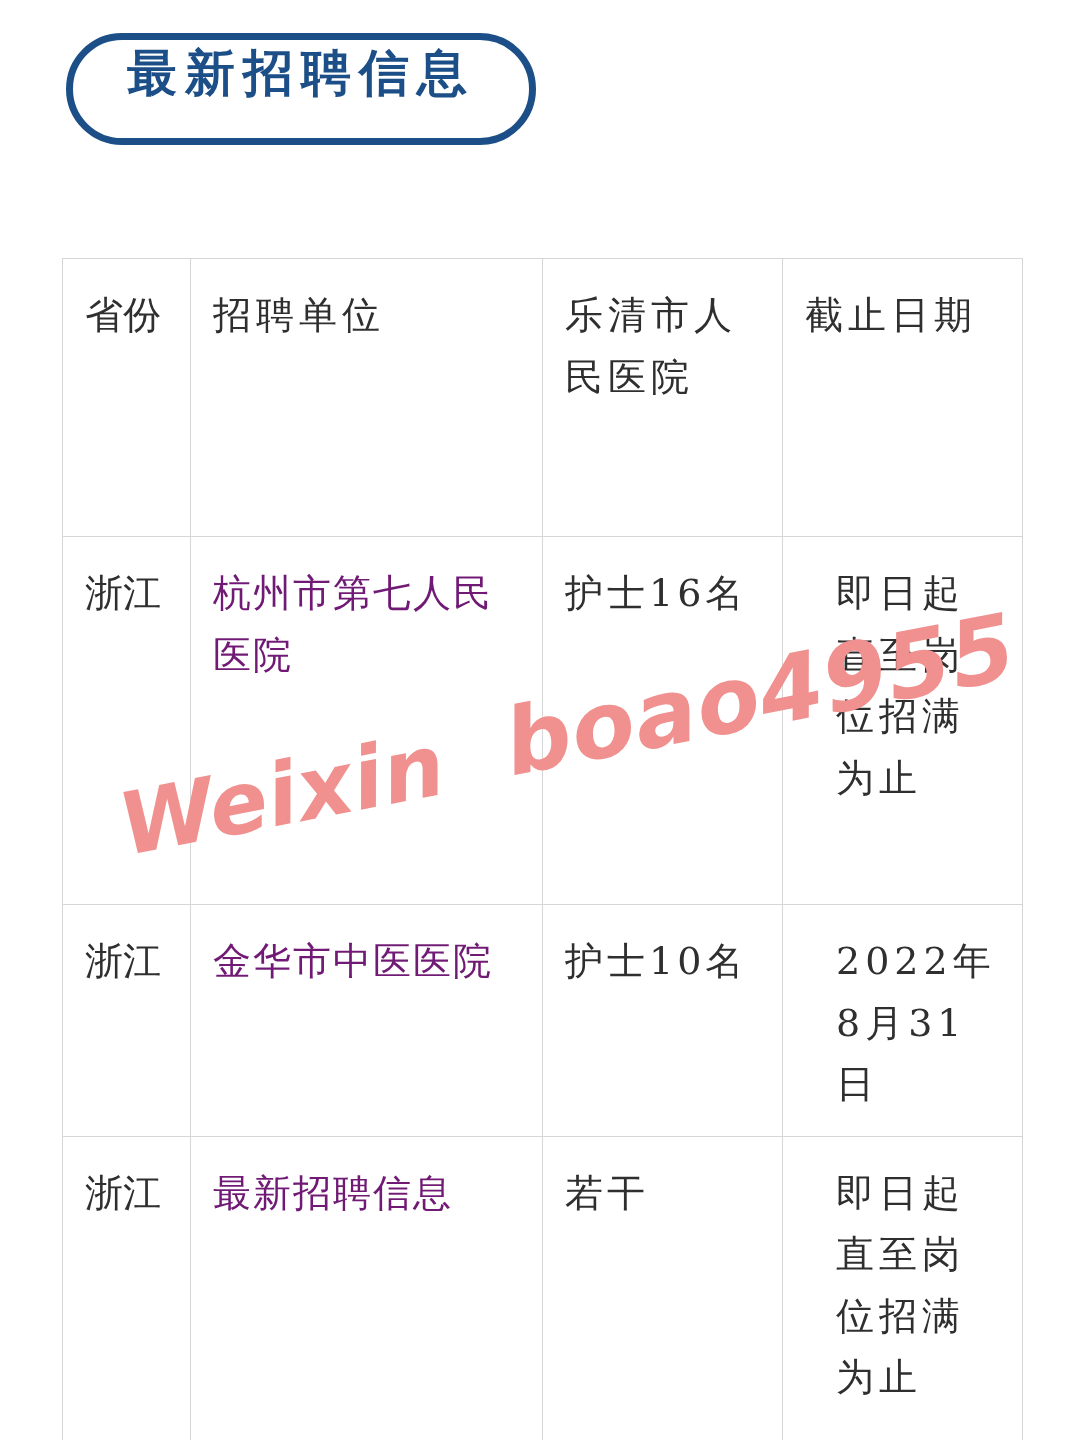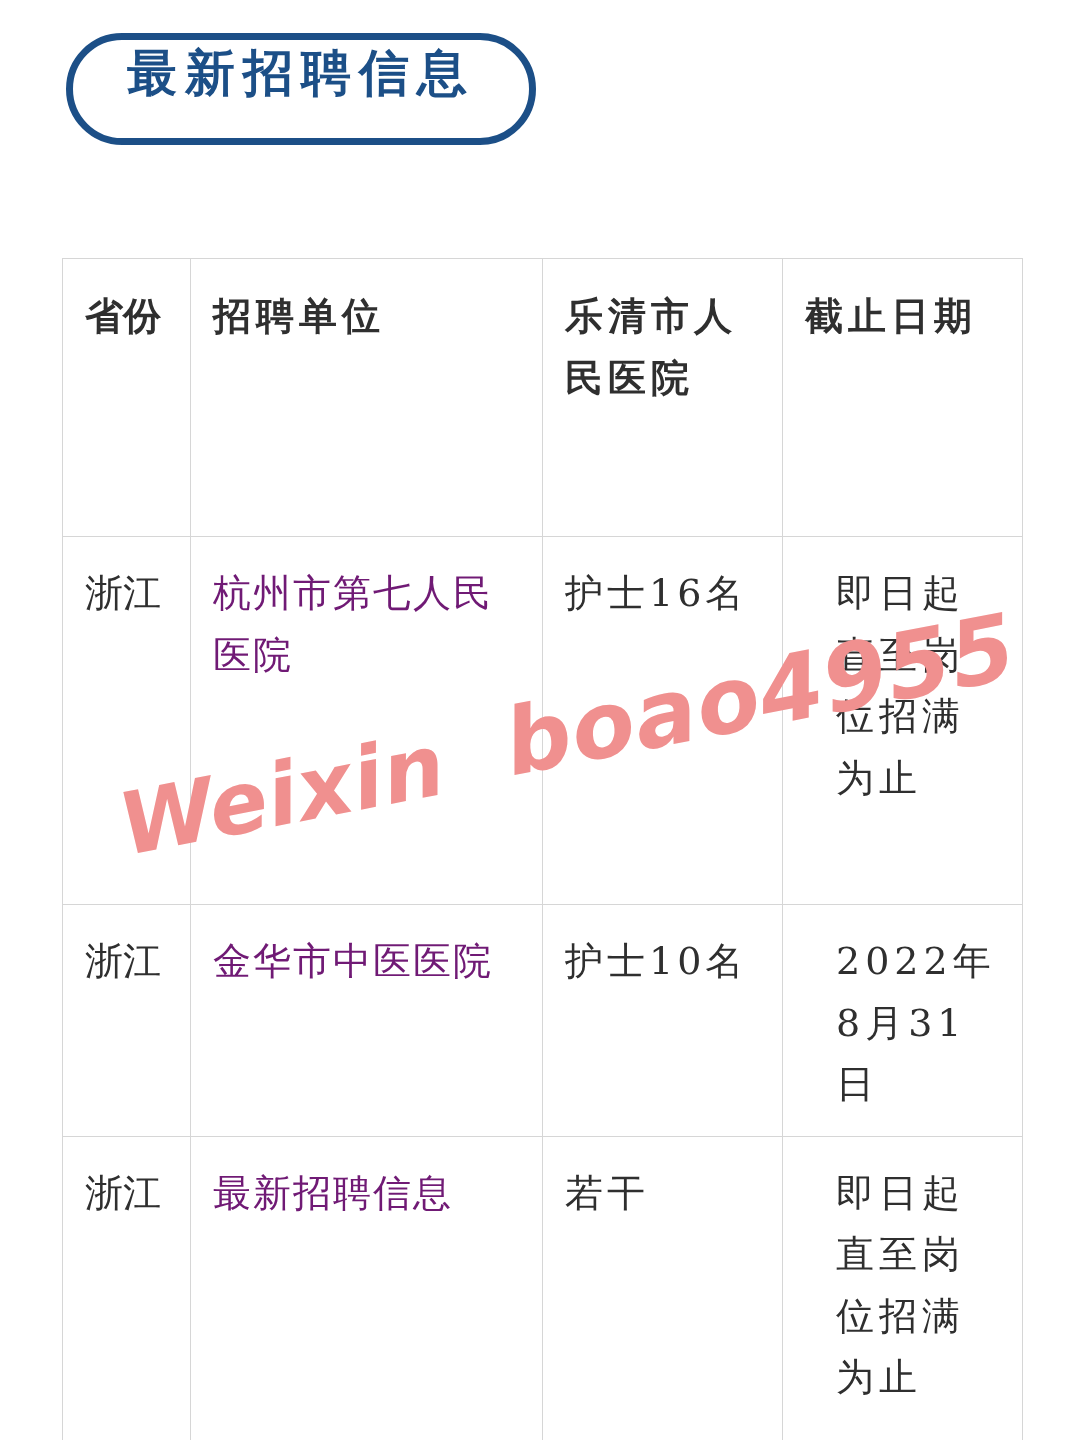--- a/index.html
+++ b/index.html
@@ -66,21 +66,21 @@
   col.c-date { width: 240px; }
 
   .cell-text {
     font-family: "DejaVu Serif", "Liberation Serif", serif;
     font-size: 38px;
     line-height: 1.62;
     letter-spacing: 4px;
     color: #2f2f2f;
     word-break: break-all;
   }
-  .head .cell-text { letter-spacing: 5px; font-weight: bold; }
+  .head .cell-text { letter-spacing: 5px; }
   .unit .cell-text {
     color: #701a75;
     letter-spacing: 2px;
   }
   .prov .cell-text { letter-spacing: 0; }
   .date .cell-text { letter-spacing: 5px; margin-left: 31px; }
 
   tr.head td { height: 278px; }
   tr.r1 td { height: 368px; }
   tr.r2 td { height: 196px; }

